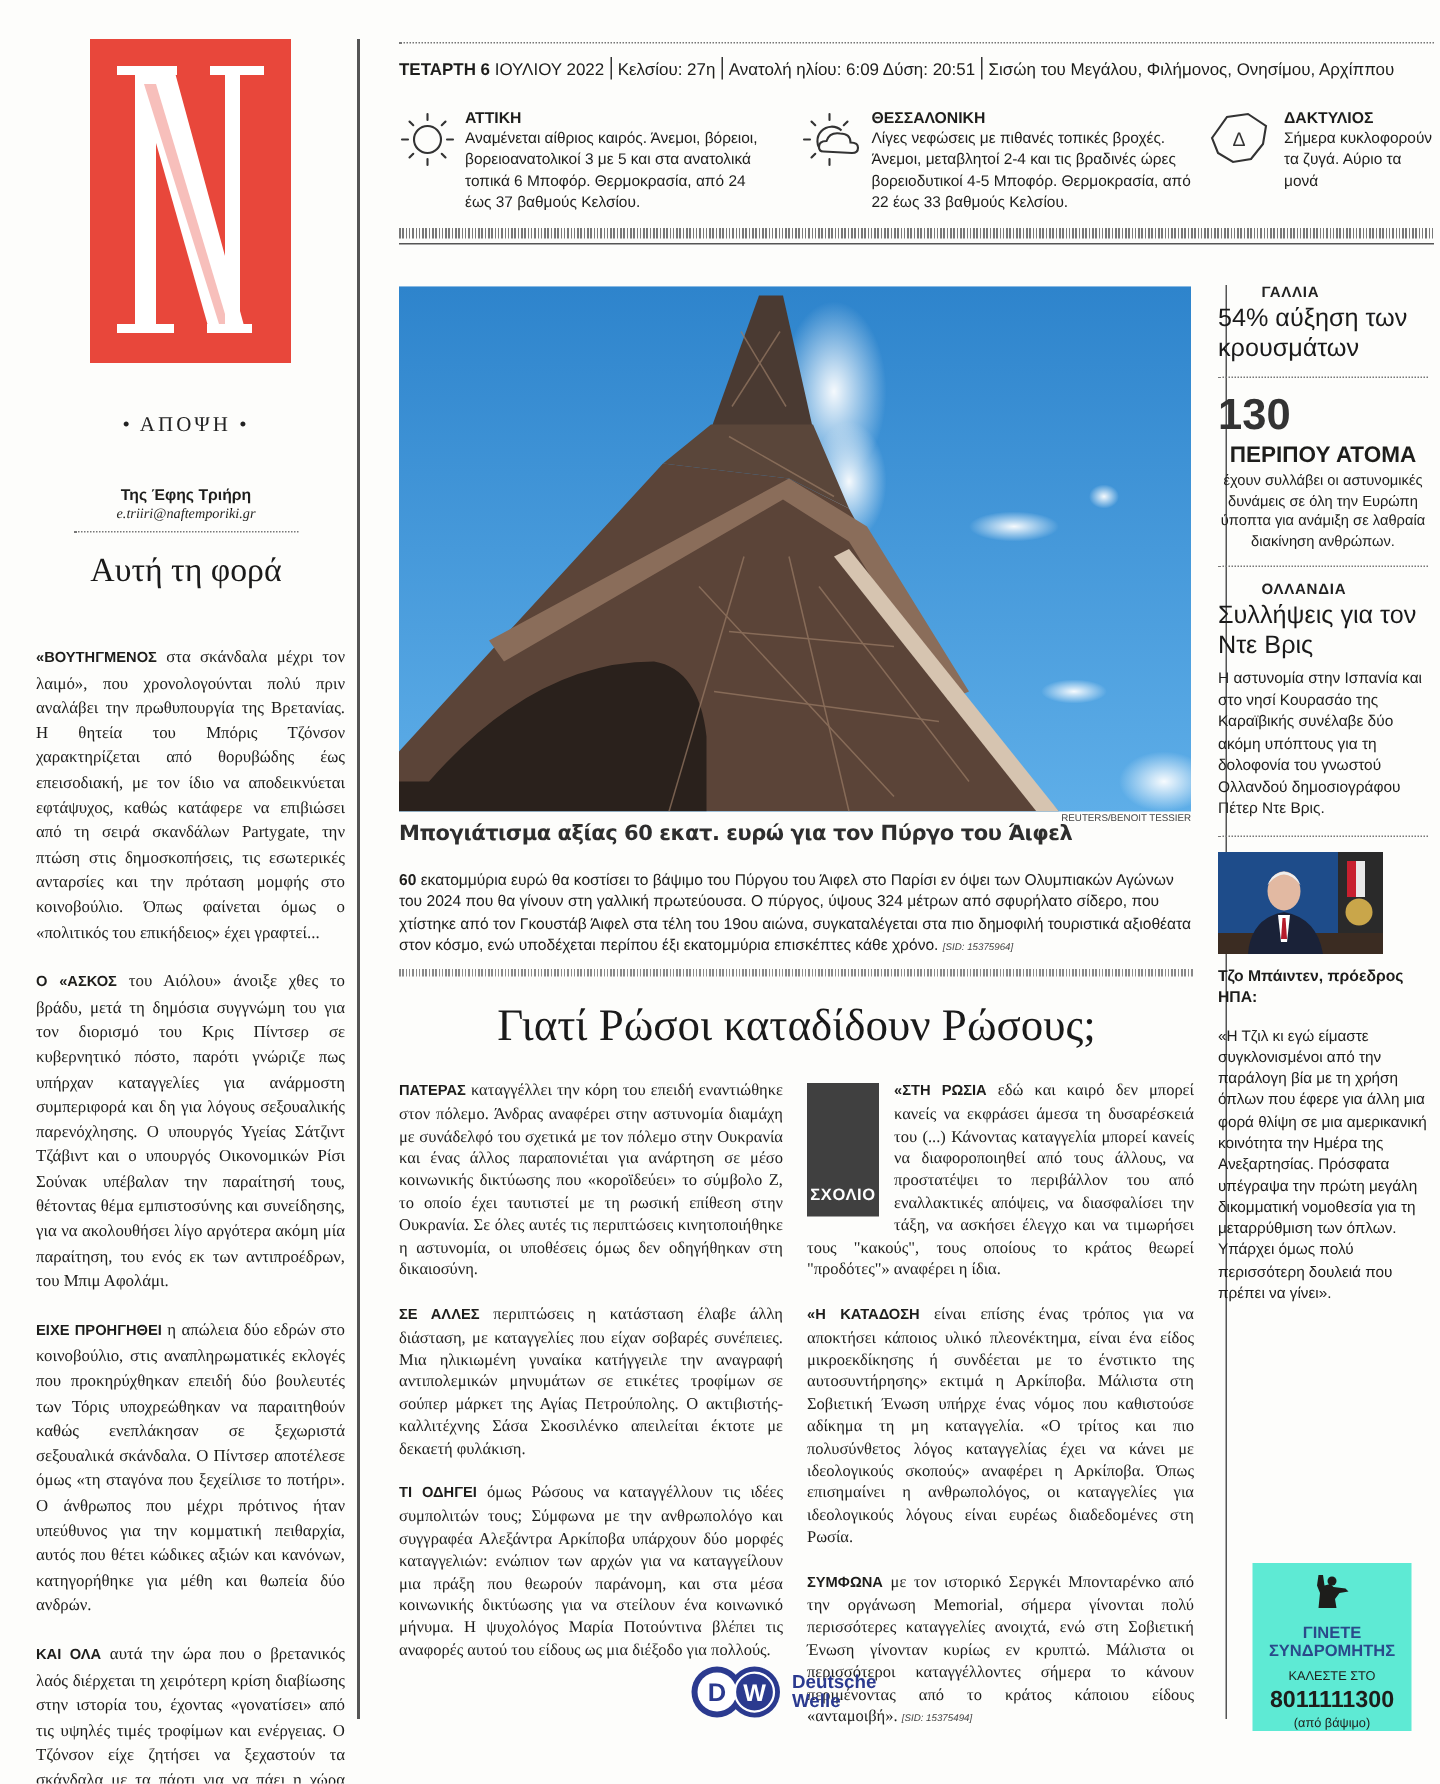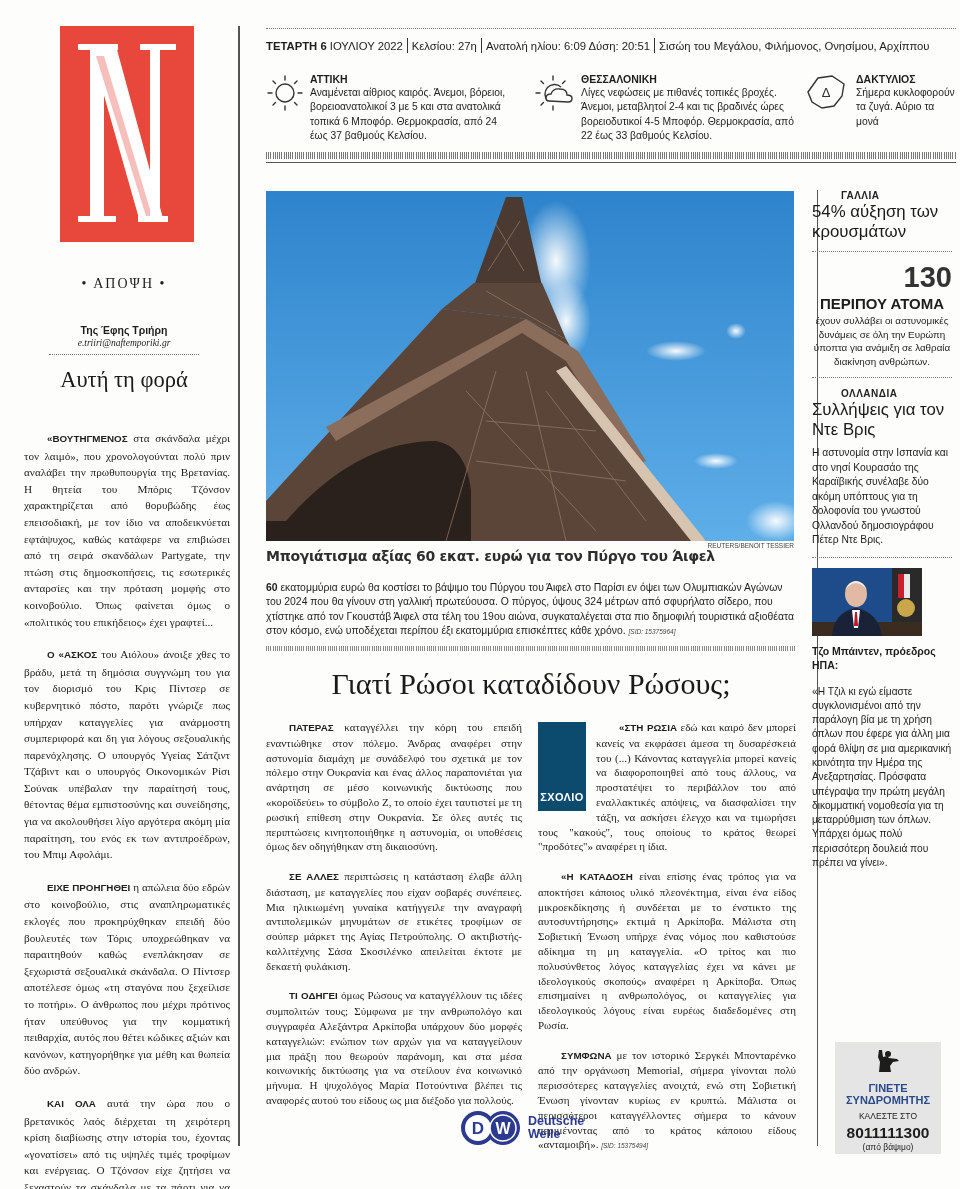--- a/index.html
+++ b/index.html
@@ -11,21 +11,21 @@
   .logo-box { position: absolute; left: 42px; width: 134px; height: 216px; background: #e8473b; overflow: hidden; }
   .logo-box svg { width: 100%; height: 100%; }
   .apopsi { position: absolute; top: 250px; left: 0; width: 212px; text-align: center; font-family: "Liberation Serif", serif; font-size: 14px; letter-spacing: 2px; color: #222; }
   .byline { position: absolute; top: 298px; left: 0; width: 212px; text-align: center; }
   .byline .author { font-family: "Liberation Sans", sans-serif; font-weight: bold; font-size: 10.5px; }
   .byline .email { font-family: "Liberation Serif", serif; font-style: italic; font-size: 9.5px; margin-top: 2px; }
   .dotrule { border-top: 1px dotted #777; }
   .left-title { position: absolute; top: 340px; left: 0; width: 212px; text-align: center; font-family: "Liberation Serif", serif; font-size: 22.5px; line-height: 27px; color: #1a1a1a; }
   .left-body { position: absolute; top: 404px; left: 6px; width: 206px; font-family: "Liberation Serif", serif; font-size: 11.2px; line-height: 16.6px; text-align: justify; }
   .left-body p { margin-bottom: 16px; }
-  .lead { font-family: "Liberation Sans", sans-serif; font-weight: bold; font-size: 9.8px; margin-left: 23px; }
+  .lead { font-family: "Liberation Sans", sans-serif; font-weight: bold; font-size: 9.8px; }
   .sid { font-family: "Liberation Sans", sans-serif; font-style: italic; font-size: 6.5px; color: #444; }
 
   .vline { position: absolute; background: #555; width: 1.5px; }
 
   
   #top-strip { position: absolute; left: 266px; top: 28px; width: 690px; }
   .datebar { margin-top: 9px; font-family: "Liberation Sans", sans-serif; font-size: 11.3px; white-space: nowrap; }
   .datebar b { font-weight: bold; }
   .datebar .sep { display: inline-block; width: 1px; height: 15px; background: #333; vertical-align: -3px; margin: 0 4px; }
   .weather { position: absolute; top: 44px; font-family: "Liberation Sans", sans-serif; font-size: 10.3px; line-height: 14.2px; }
@@ -43,39 +43,39 @@
   .photo-headline { position: absolute; left: 266px; top: 548px; width: 540px; font-family: "DejaVu Sans", sans-serif; font-weight: bold; font-size: 14px; color: #2e2e2e; letter-spacing: -0.3px; }
   .photo-body { position: absolute; left: 266px; top: 581px; width: 532px; font-family: "Liberation Sans", sans-serif; font-size: 10.4px; line-height: 14.4px; }
   .photo-body b { font-weight: bold; }
 
   
   .main-title { position: absolute; left: 266px; top: 667px; width: 530px; text-align: center; font-family: "Liberation Serif", serif; font-size: 30px; color: #1a1a1a; }
   .col-a { position: absolute; left: 266px; top: 720px; width: 256px; font-family: "Liberation Serif", serif; font-size: 11px; line-height: 14.8px; text-align: justify; }
   .col-a p { margin-bottom: 14.8px; }
   .col-b { position: absolute; left: 538px; top: 720px; width: 258px; font-family: "Liberation Serif", serif; font-size: 11px; line-height: 14.8px; text-align: justify; }
   .col-b p { margin-bottom: 14.8px; }
-  .sxolio { float: left; width: 48px; height: 89px; background: #0c4a6e; margin: 2px 10px 0 0; position: relative; }
+  .sxolio { float: left; width: 48px; height: 89px; background: #404040; margin: 2px 10px 0 0; position: relative; }
   .sxolio span { position: absolute; bottom: 6px; left: 0; width: 100%; text-align: center; font-family: "Liberation Sans", sans-serif; font-weight: bold; font-size: 11px; color: #fff; letter-spacing: 0.4px; }
 
   .dw-logo { position: absolute; left: 460px; top: 1110px; display: flex; align-items: center; }
   .dw-text { margin-left: 6px; font-family: "Liberation Sans", sans-serif; font-weight: bold; font-size: 12.5px; line-height: 13px; color: #2b3a8f; }
 
   
   #right-col { position: absolute; left: 812px; top: 190px; width: 140px; font-family: "Liberation Sans", sans-serif; }
   .kicker { font-weight: bold; font-size: 10px; letter-spacing: 0.5px; color: #222; padding-left: 29px; }
   .r-head { font-size: 16.8px; line-height: 20px; color: #1a1a1a; margin-top: 1px; }
   .r-body { font-size: 10.3px; line-height: 14.5px; margin-top: 6px; }
   .r-dots { border-top: 1px dotted #777; margin: 9px 0 10px; }
-  .big-num { text-align: right; font-weight: bold; font-size: 29px; color: #333; line-height: 30px; }
+  .big-num { text-align: left; font-weight: bold; font-size: 29px; color: #333; line-height: 30px; }
   .big-sub { text-align: center; font-weight: bold; font-size: 15px; margin-top: 3px; }
   .big-txt { text-align: center; font-size: 9.8px; line-height: 13.5px; margin-top: 2px; }
   .biden { width: 110px; height: 68px; margin-top: 2px; overflow: hidden; background: #1f4f8f; position: relative; }
   .quote-name { font-weight: bold; font-size: 10.5px; line-height: 14.5px; margin-top: 8px; }
   .quote { font-size: 10.2px; line-height: 14.3px; margin-top: 12px; }
-  .promo { position: absolute; left: 835px; top: 1042px; width: 106px; height: 112px; background: #e5e5e5; text-align: center; font-family: "Liberation Sans", sans-serif; }
+  .promo { position: absolute; left: 835px; top: 1042px; width: 106px; height: 112px; background: #5eead4; text-align: center; font-family: "Liberation Sans", sans-serif; }
   .promo .p1 { font-weight: bold; font-size: 11px; line-height: 12px; color: #2a4a8a; margin-top: 4px; }
   .promo .p2 { font-size: 8.5px; margin-top: 5px; }
   .promo .p3 { font-weight: bold; font-size: 15.5px; margin-top: 3px; }
   .promo .p4 { font-size: 8.5px; }
 </style>
 </head>
 <body>
 
 <div id="left-col">
   <div class="logo-box">

